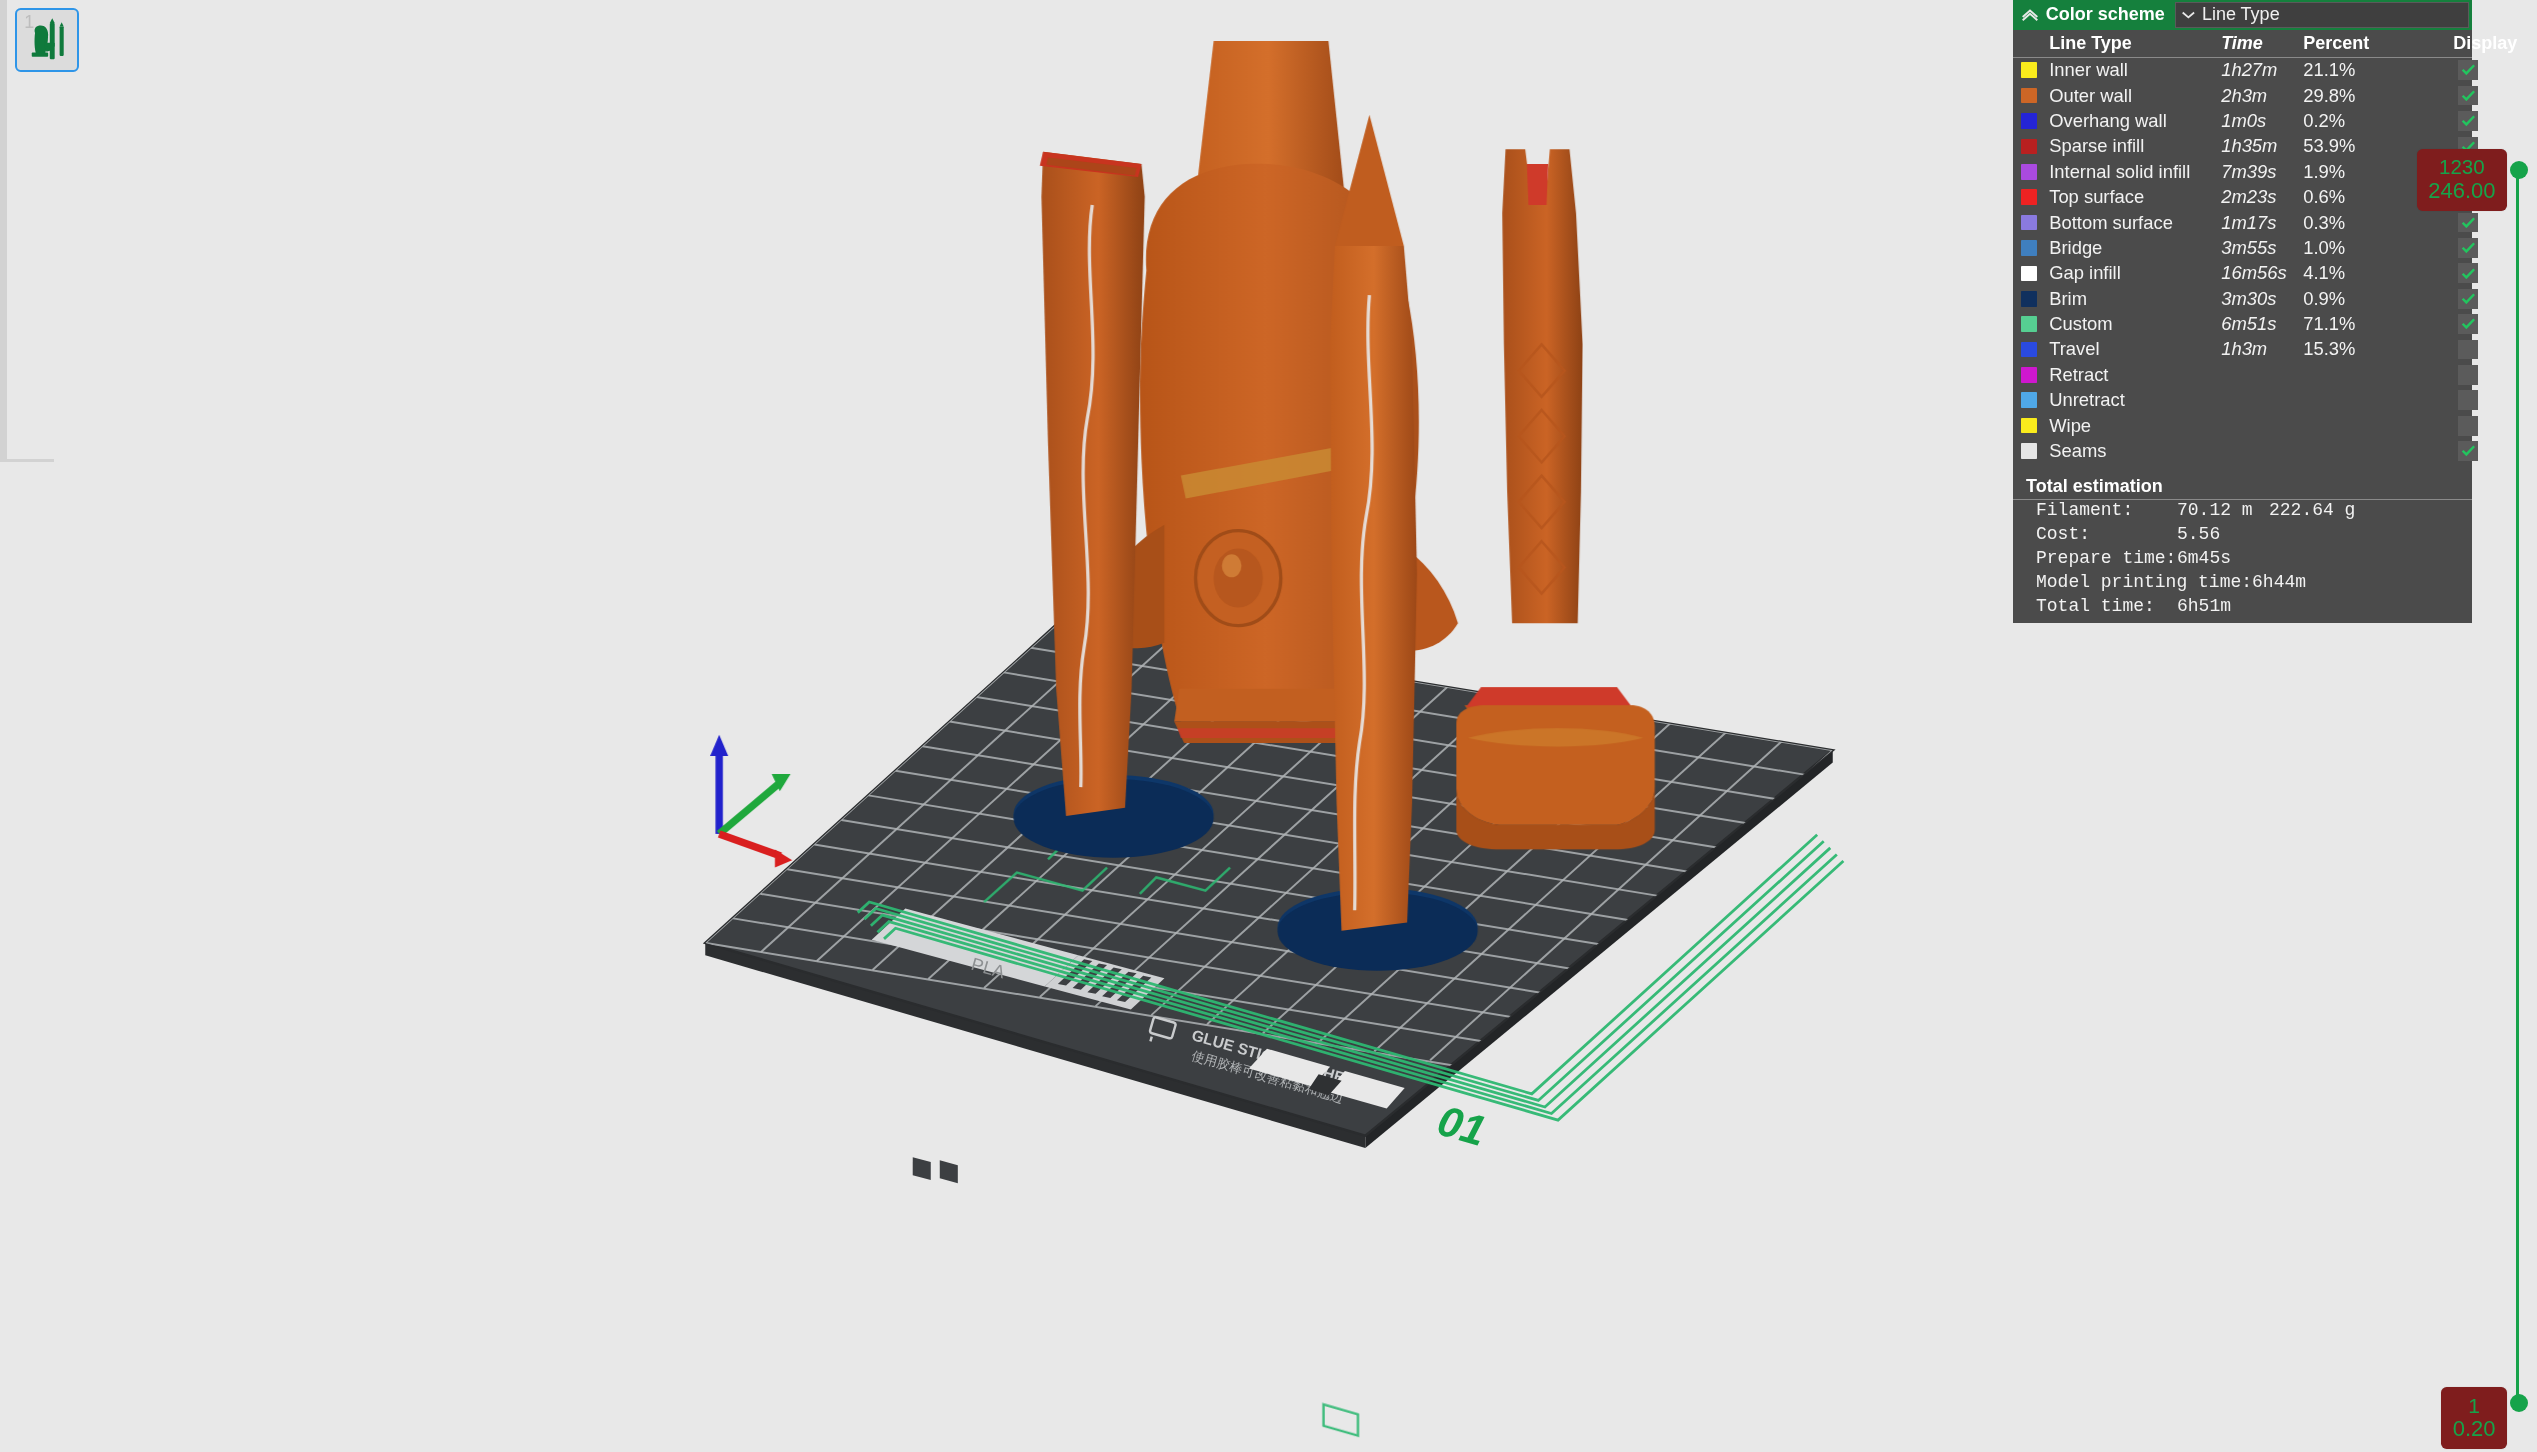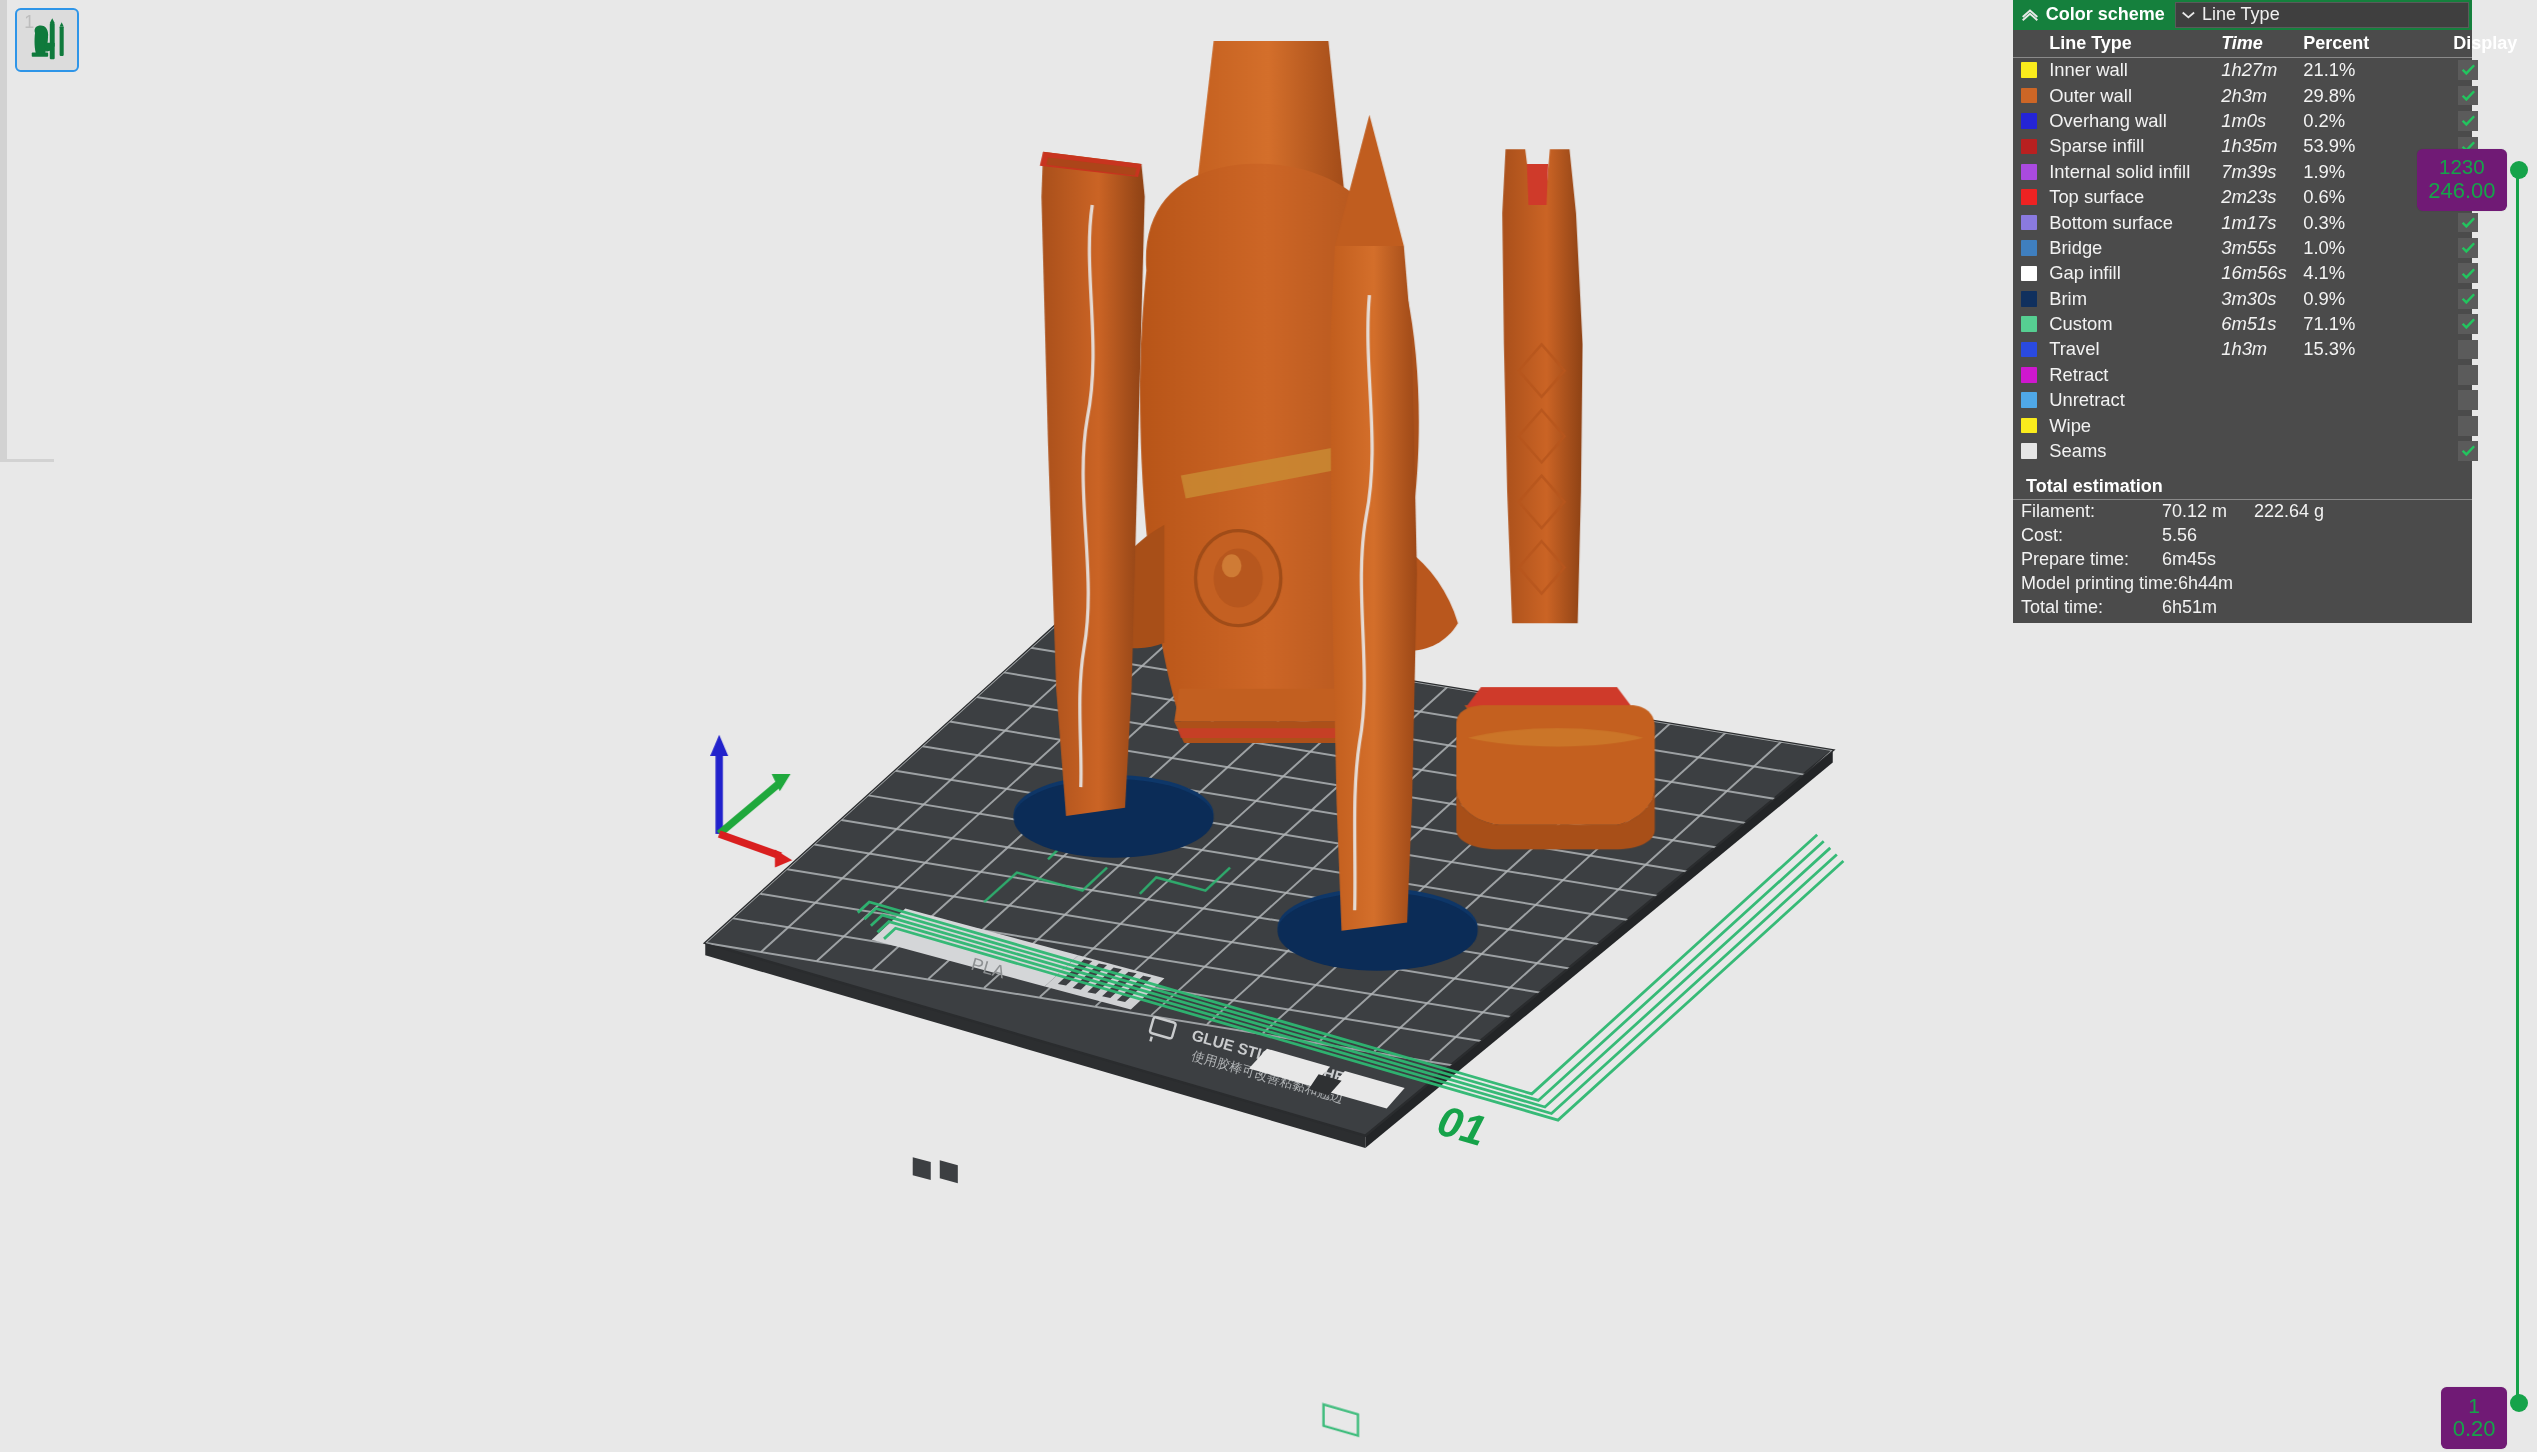--- a/index.html
+++ b/index.html
@@ -114,23 +114,24 @@
   
   #total-head {
     margin-top: 9.8px;
     height: 26px;
     display: flex; align-items: center;
     font-weight: bold; font-size: 18px; color: #ffffff;
     border-bottom: 0.8px solid #8a8a8a;
     padding-left: 13px;
   }
   .tot-row {
-    display: flex; align-items: center;
-    height: 24px; padding-left: 8px;
+    display: flex; 
+    height: 24px; padding-left: 23px;
     font-size: 18px;
+    font-family: Liberation Mono, monospace;
   }
   .t-label { flex: 0 0 141px; white-space: nowrap; }
   .t-v1 { flex: 0 0 92px; white-space: nowrap; }
   .t-v2 { flex: 0 0 131px; white-space: nowrap; }
 
   
   #layer-slider {
     position: absolute;
     right: 6.6px; top: 0px;
     width: 28px; height: 1453px;
@@ -143,21 +144,21 @@
   .slider-handle {
     position: absolute; left: 6.6px;
     width: 18px; height: 18px;
     background: #16a34a;
     border-radius: 50%;
   }
   #handle-top { top: 161px; }
   #handle-bottom { top: 1394px; }
   .slider-tip {
     position: absolute;
-    background: #701a75;
+    background: #7f1d1d;
     color: #16a34a;
     border-radius: 5.7px;
     text-align: center;
     font-size: 20.5px;
     line-height: 1.12;
     padding: 6.6px 11.5px 7.4px 11.5px;
     white-space: nowrap;
     box-shadow: 0 0 1.6px rgba(0,0,0,.12);
   }
   #tip-top { right: 31px; top: 149px; }

